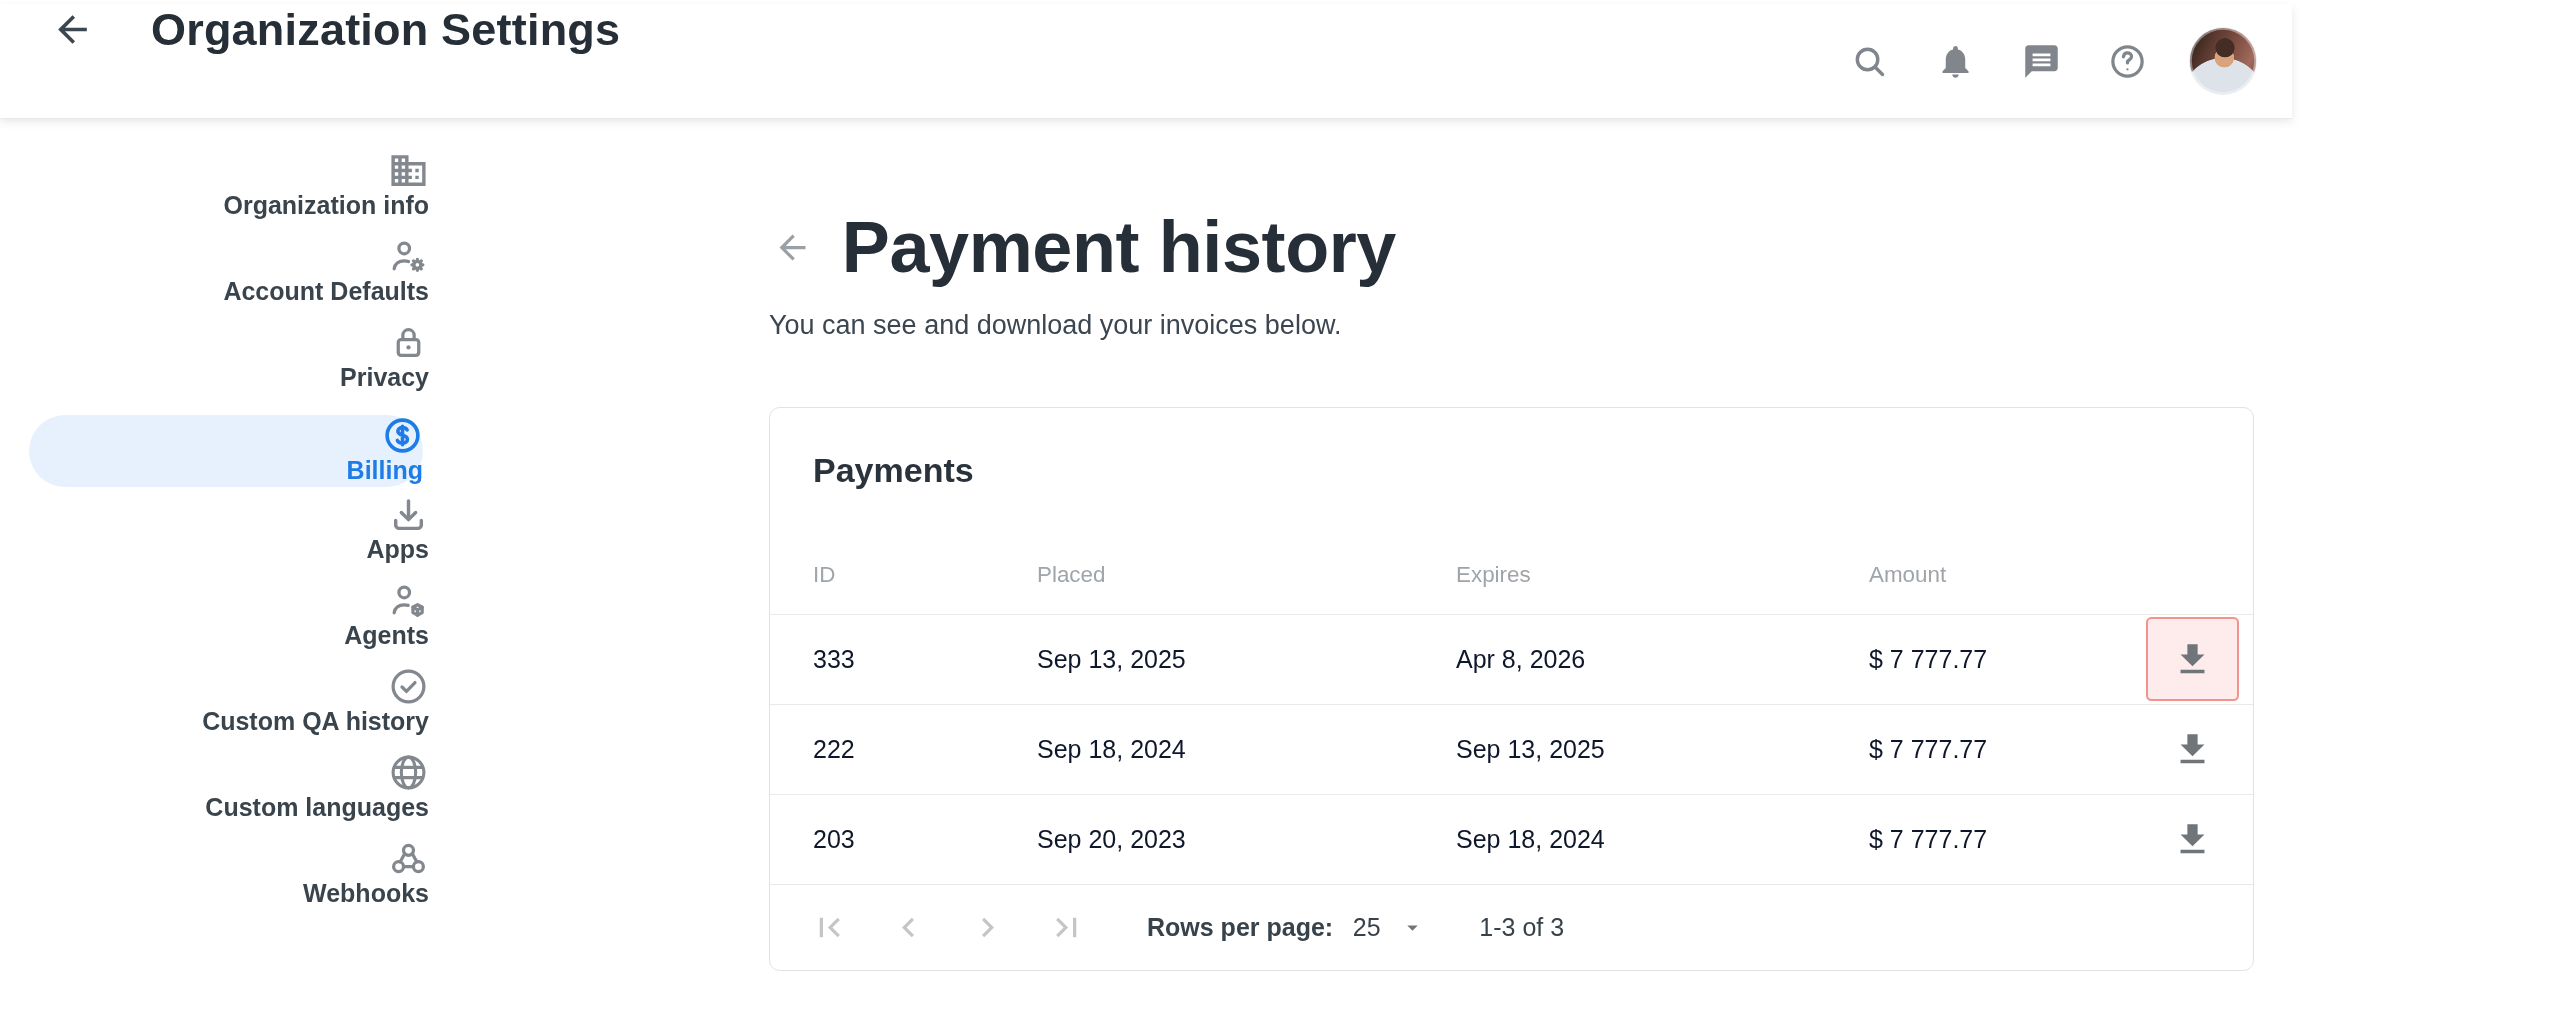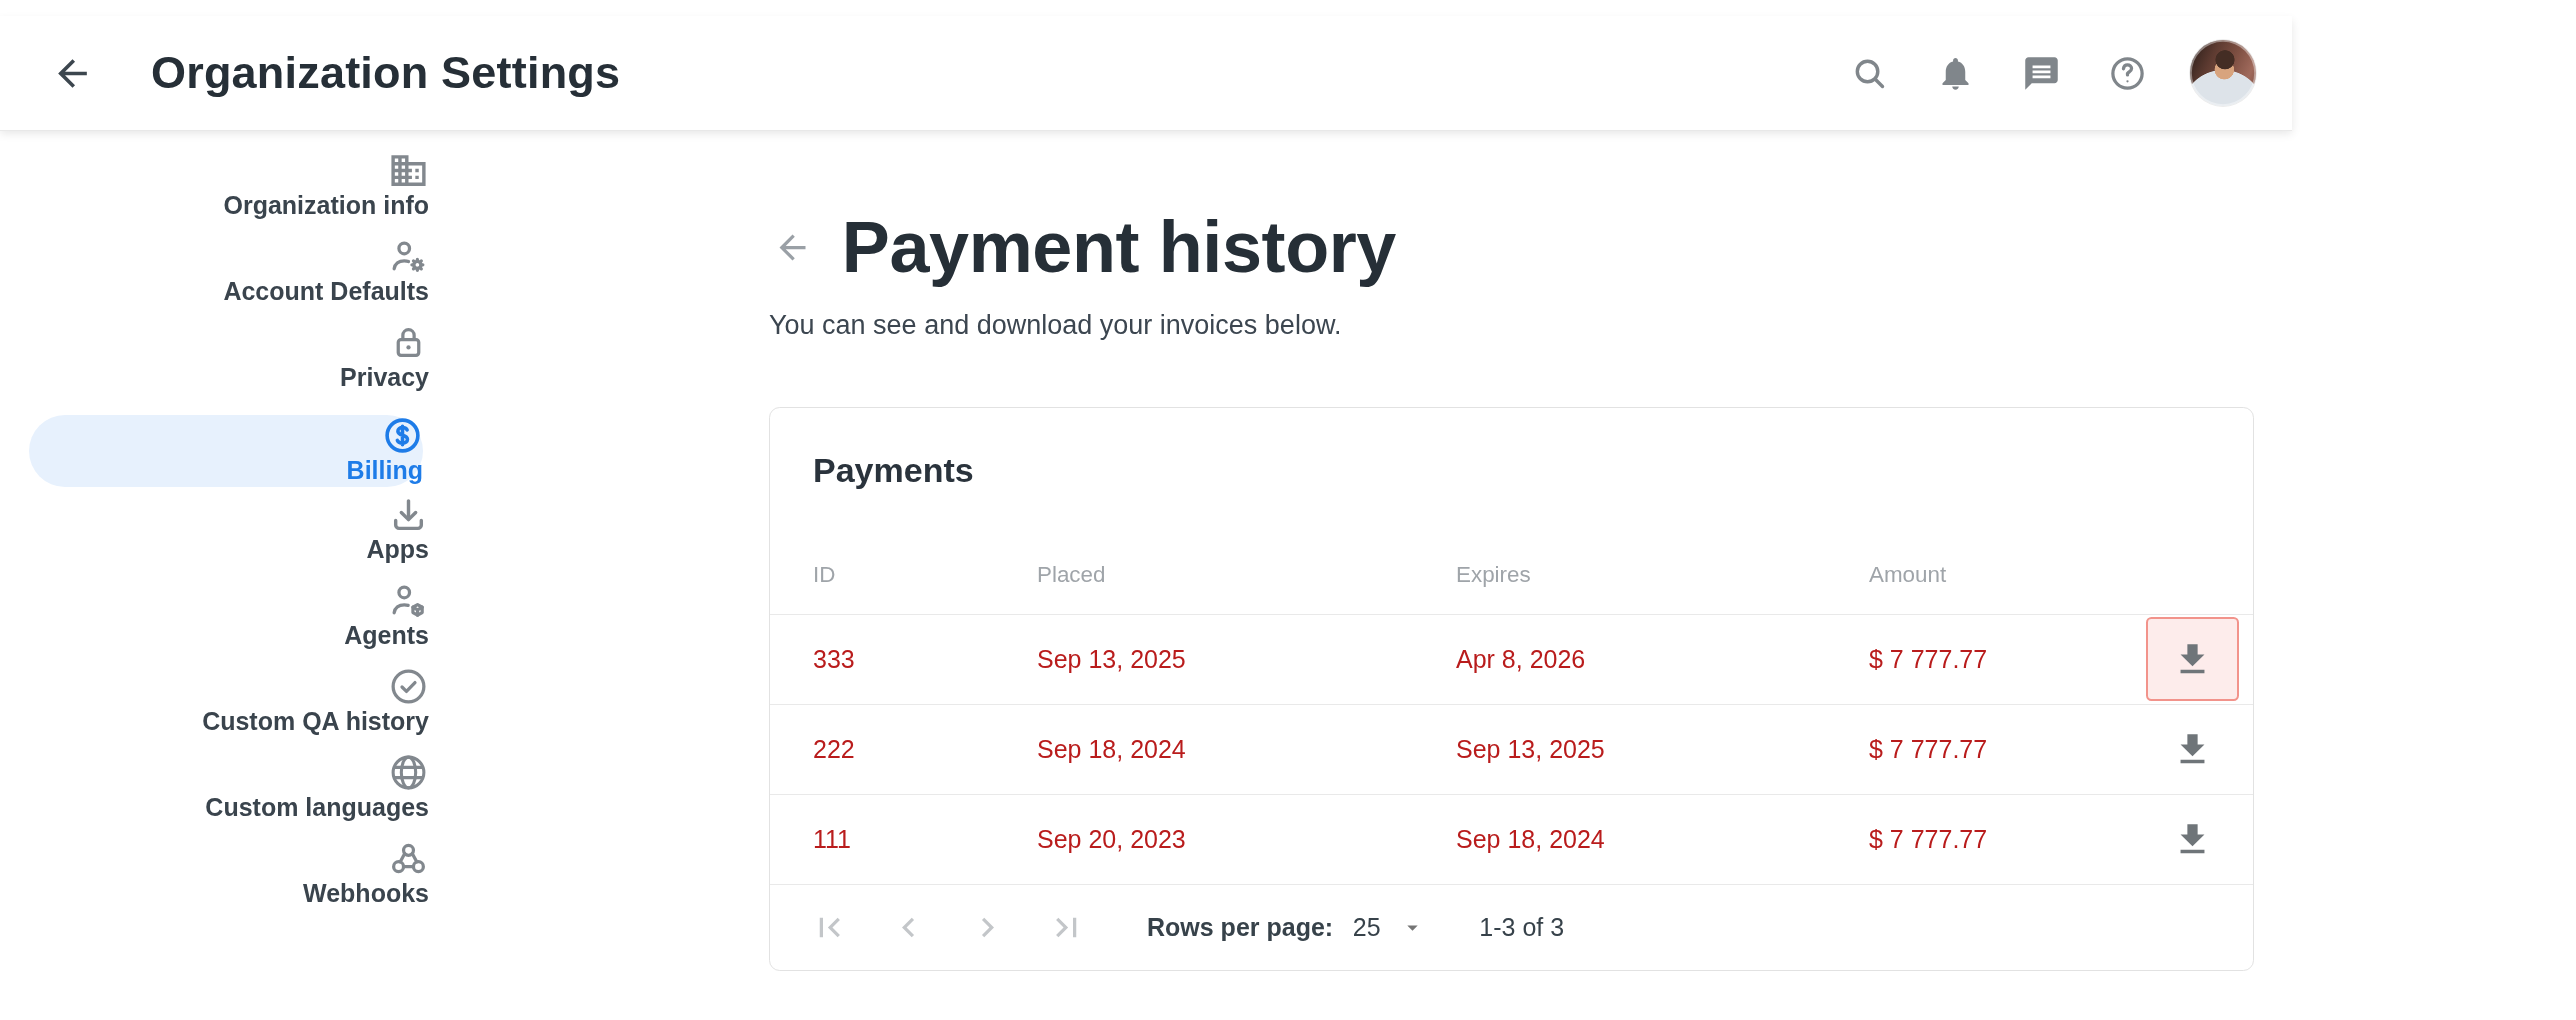--- a/index.html
+++ b/index.html
@@ -1,21 +1,21 @@
 <!DOCTYPE html>
 <html style="font-size:14.3px"><head>
 <meta charset="utf-8">
 <style>
   * { margin:0; padding:0; box-sizing:border-box; }
   html,body { width:2576px; height:1021px; overflow:hidden; background:#ffffff;
               font-family:"Liberation Sans", sans-serif; color:#37424a; }
 
   
-  .topbar { position:absolute; top:16px; left:0; width:2292px; height:114px; background:#fff;
-            display:flex; align-items:center; z-index:10;
+  .topbar { position:absolute; top:4px; left:0; width:2292px; height:114px; background:#fff;
+            display:flex; z-index:10;
             box-shadow:0 0.9px 0 #e8e8e8, 0 3.6px 9px rgba(0,0,0,.10); }
   .topbar .back-btn { width:50px; height:50px; margin-left:47px; display:flex; align-items:center;
                       justify-content:center; border:none; background:none; cursor:pointer; color:#3c464e; }
   .topbar h1 { margin-left:54px; font-size:45px; font-weight:700; color:#262f37; letter-spacing:0.2px; }
   .topbar-right { margin-left:auto; display:flex; align-items:center; gap:39px; padding-right:36px; }
   .icon-btn { width:47px; height:47px; display:flex; align-items:center; justify-content:center;
               border:none; background:none; cursor:pointer; color:#80868b; }
   .icon-btn svg { width:39px; height:39px; }
   .avatar { width:66px; height:66px; border-radius:50%; cursor:pointer; border:none;
             box-shadow: inset 0 0 0 1.8px rgba(255,255,255,.4), 0 0 0 0.9px #ececec;
@@ -45,21 +45,21 @@
   .head-back svg { width:39px; height:39px; }
   .head-row h2 { margin-left:28px; font-size:72px; font-weight:700; color:#262f37; letter-spacing:-0.4px; }
   .subtitle { margin-top:21.5px; font-size:27px; color:#3c4650; }
 
   
   .card { margin-top:66px; width:1485px; border:0.9px solid #e2e2e2; border-radius:10.7px; background:#fff; }
   .card-title { padding:43px 43px 0; height:128px; font-size:34px; font-weight:700; color:#2a333c; }
   .prow { display:grid; grid-template-columns:224px 419px 413px 1fr 98px; align-items:center;
           padding:0 14.3px 0 43px; }
   .phead { height:78px; color:#9fa4a9; font-size:22.4px; }
-  .prow-data { height:90px; border-top:0.9px solid #e9e9e9; font-size:25px; color:#b91c1c; }
+  .prow-data { height:90px; border-top:0.9px solid #e9e9e9; font-size:25px; color:#0f172a; }
   .cell-icon { justify-self:end; }
   .dl-btn { width:93px; height:84px; border:none; background:none; border-radius:5.4px; cursor:pointer;
             display:flex; align-items:center; justify-content:center; color:#6f7579; }
   .dl-btn svg { width:41px; height:41px; }
   .dl-btn.highlighted { background:#fdeceb; border:2.7px solid #f2938b; }
 
   
   .pager { height:86px; border-top:0.9px solid #e9e9e9; display:flex; align-items:center; padding:0 43px 0 36px; }
   .pg-btn { width:47px; height:47px; border:none; background:none; display:flex; align-items:center;
             justify-content:center; color:#c3c6c9; cursor:default; }
@@ -266,21 +266,21 @@
             <span style="display:flex">
               <svg viewBox="0 0 24 24">
                   <path fill="currentColor" d="M5 20h14v-2H5v2zM19 9h-4V3H9v6H5l7 7 7-7z"></path>
                 </svg>
             </span>
           </button>
         </span>
       </div>
 
       <div class="prow prow-data">
-        <span>111</span>
+        <span>203</span>
         <span>Sep 20, 2023</span>
         <span>Sep 18, 2024</span>
         <span>$ 7 777.77</span>
         <span class="cell-icon">
           <button class="dl-btn">
             <span style="display:flex">
               <svg viewBox="0 0 24 24">
                   <path fill="currentColor" d="M5 20h14v-2H5v2zM19 9h-4V3H9v6H5l7 7 7-7z"></path>
                 </svg>
             </span>

